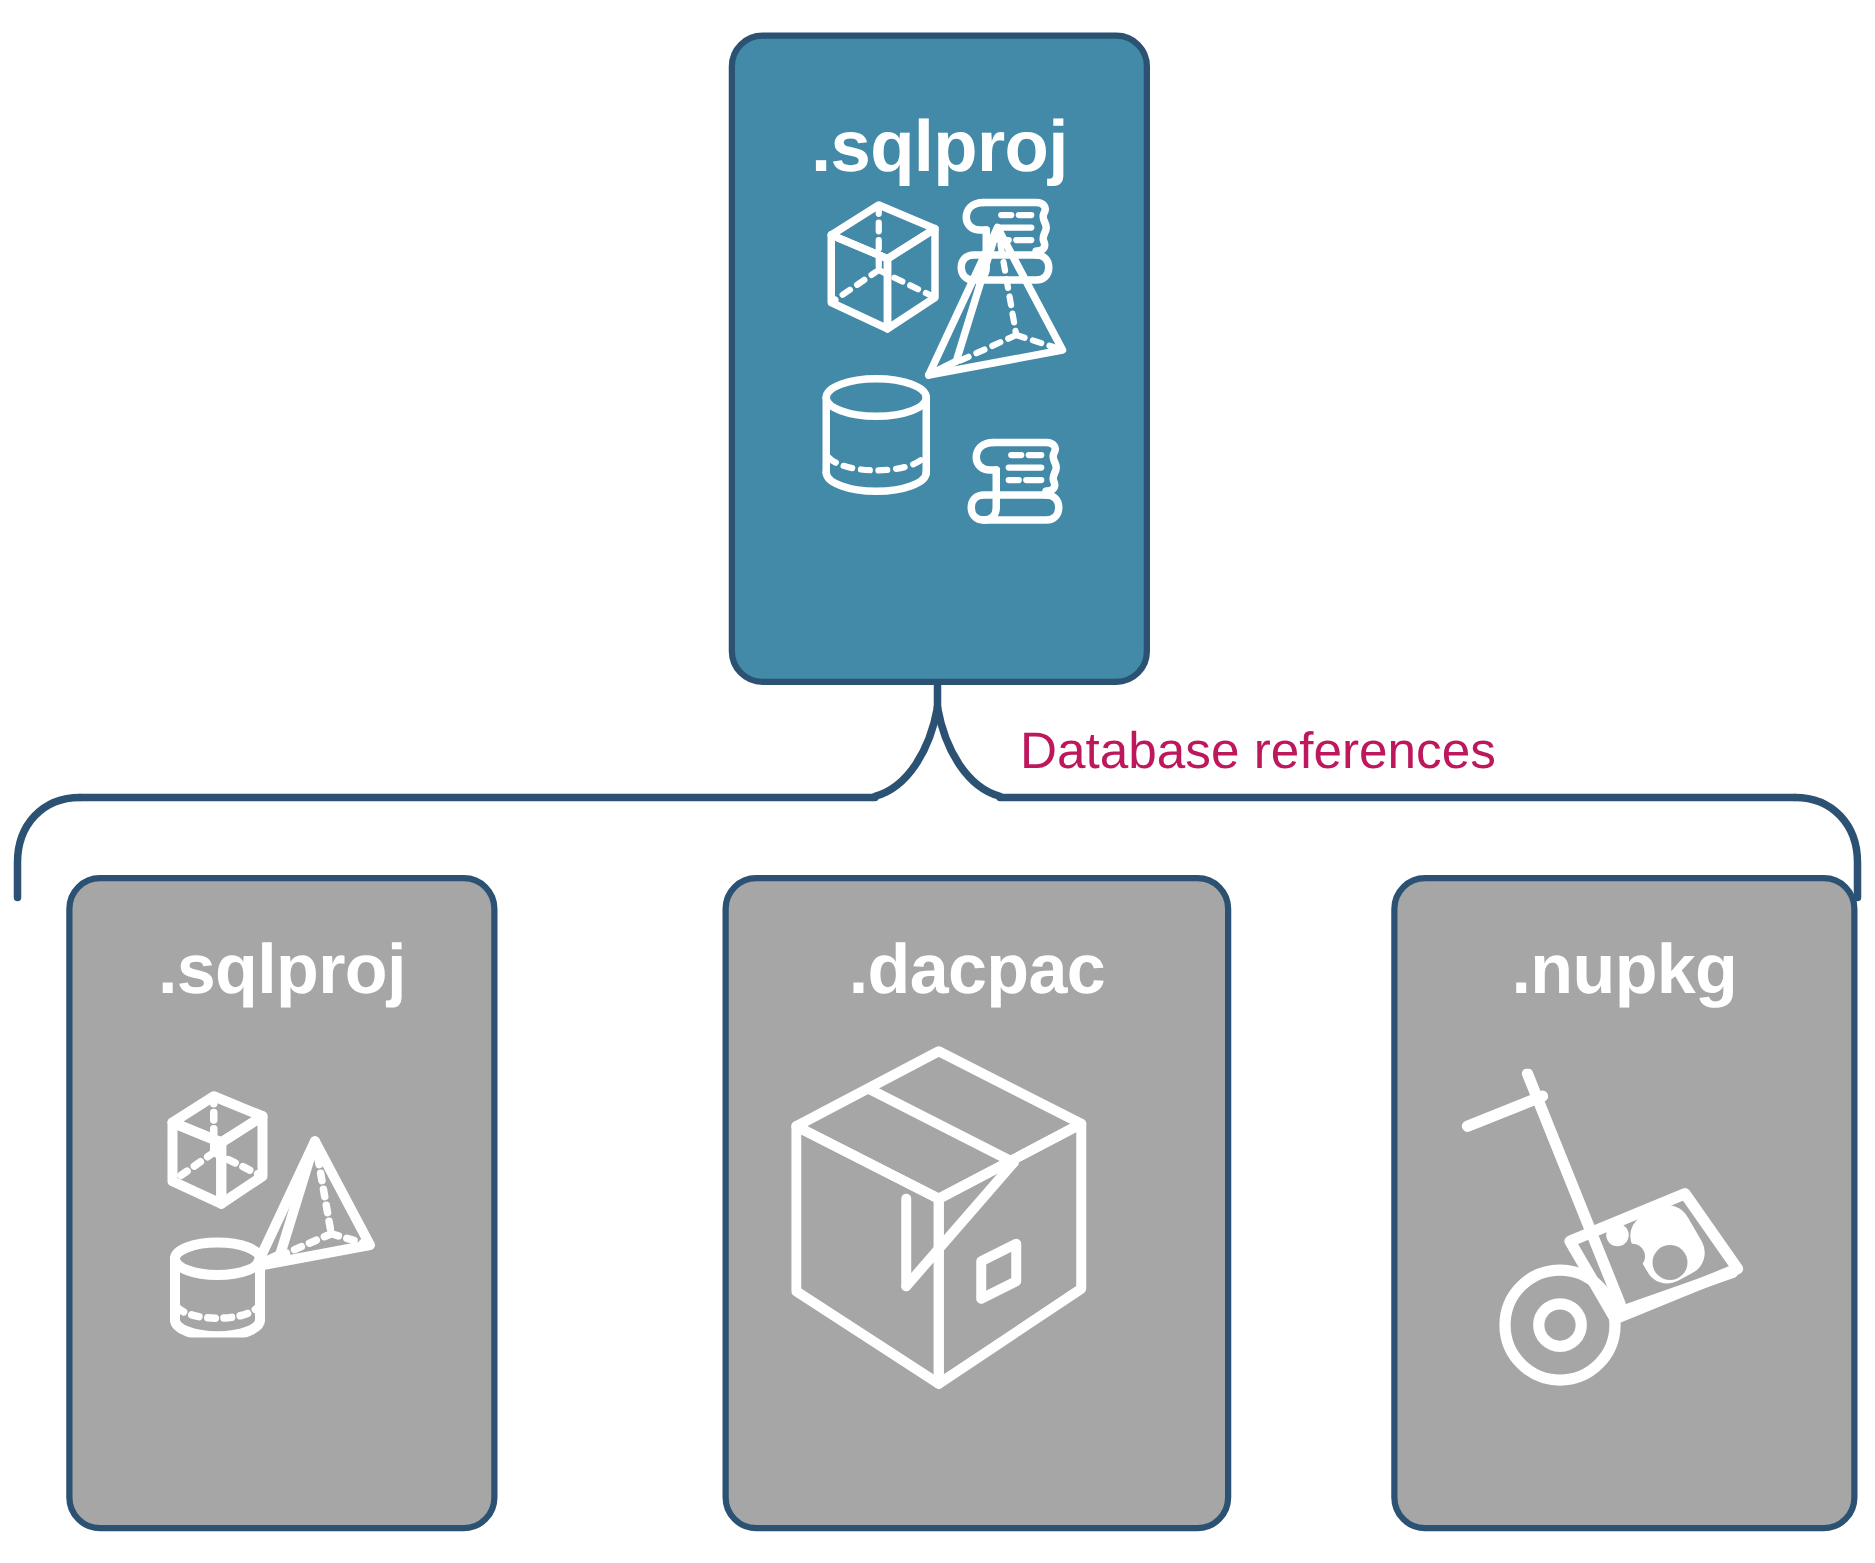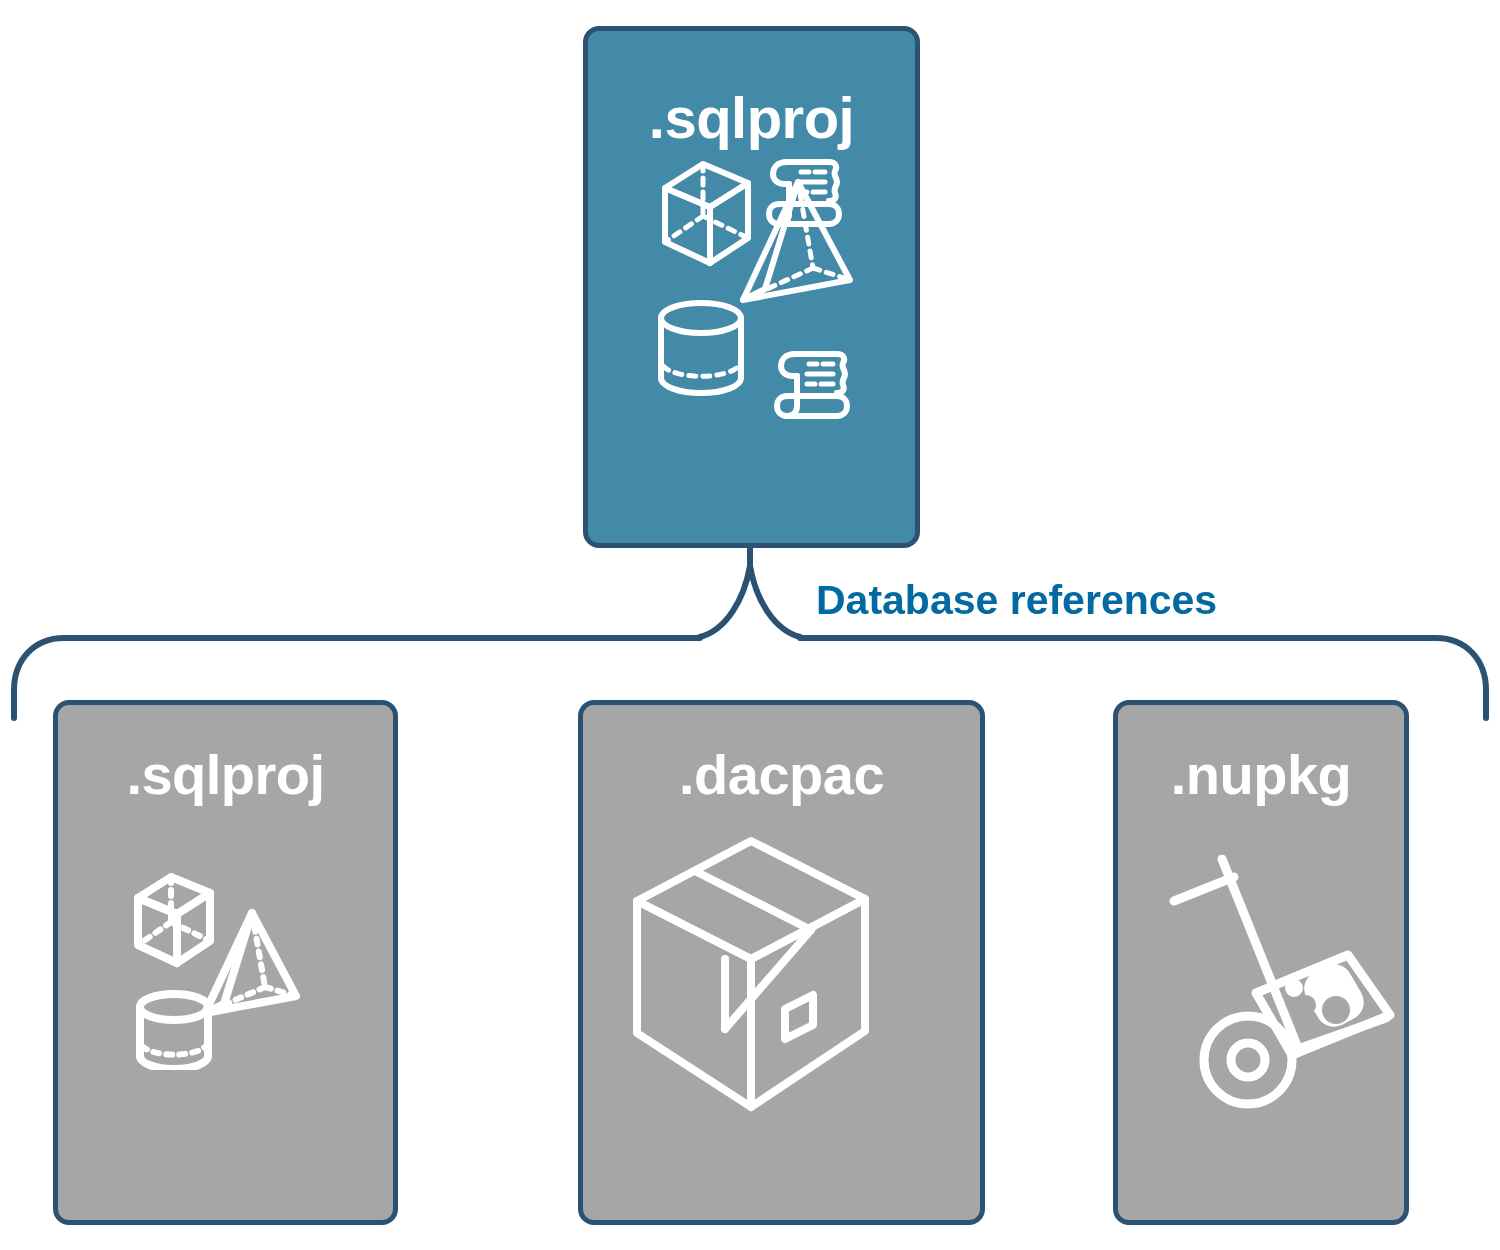--- a/index.html
+++ b/index.html
@@ -1,45 +1,45 @@
 <!DOCTYPE html>
 <html><head>
 <meta charset="utf-8">
 <style>
   html,body{margin:0;padding:0;background:#ffffff;}
   body{width:1500px;height:1250px;position:relative;overflow:hidden;
        font-family:"Liberation Sans","DejaVu Sans",sans-serif;}
   .stage{position:absolute;left:0;top:0;width:1500px;height:1250px;}
 
   .card{position:absolute;box-sizing:border-box;
-        border:5px solid #2B5272;border-radius:16px;}
+        border:5px solid #2B5272;border-radius:27px;}
   .card.teal{background:#4389A8;}
   .card.gray{background:#A6A6A6;}
 
   .card-title{position:absolute;left:0;right:0;text-align:center;
               color:#FFFFFF;font-weight:bold;letter-spacing:-0.5px;
               line-height:1;}
 
   .icon-wrap{position:absolute;}
   .icon-wrap svg{display:block;}
 
   .brace-layer{position:absolute;left:0;top:0;width:1500px;height:1250px;
                pointer-events:none;}
 
-  .brace-label{position:absolute;color:#0369a1;font-weight:bold;
+  .brace-label{position:absolute;color:#be185d;font-weight:normal;
                line-height:1;white-space:nowrap;}
 
   
   #card-top{left:583px;top:26px;width:337px;height:522px;}
   #card-top .card-title{top:58px;font-size:58px;}
 
   
   #card-sqlproj{left:53px;top:700px;width:345px;height:525px;}
   #card-dacpac{left:578px;top:700px;width:407px;height:525px;}
-  #card-nupkg{left:1113px;top:700px;width:296px;height:525px;}
+  #card-nupkg{left:1113px;top:700px;width:373px;height:525px;}
   .card.gray .card-title{top:42px;font-size:56px;}
 
   .brace-label{left:816px;top:580px;font-size:41px;}
 </style>
 </head>
 <body>
 
 <div class="stage">
 
   <div class="card teal" id="card-top">

